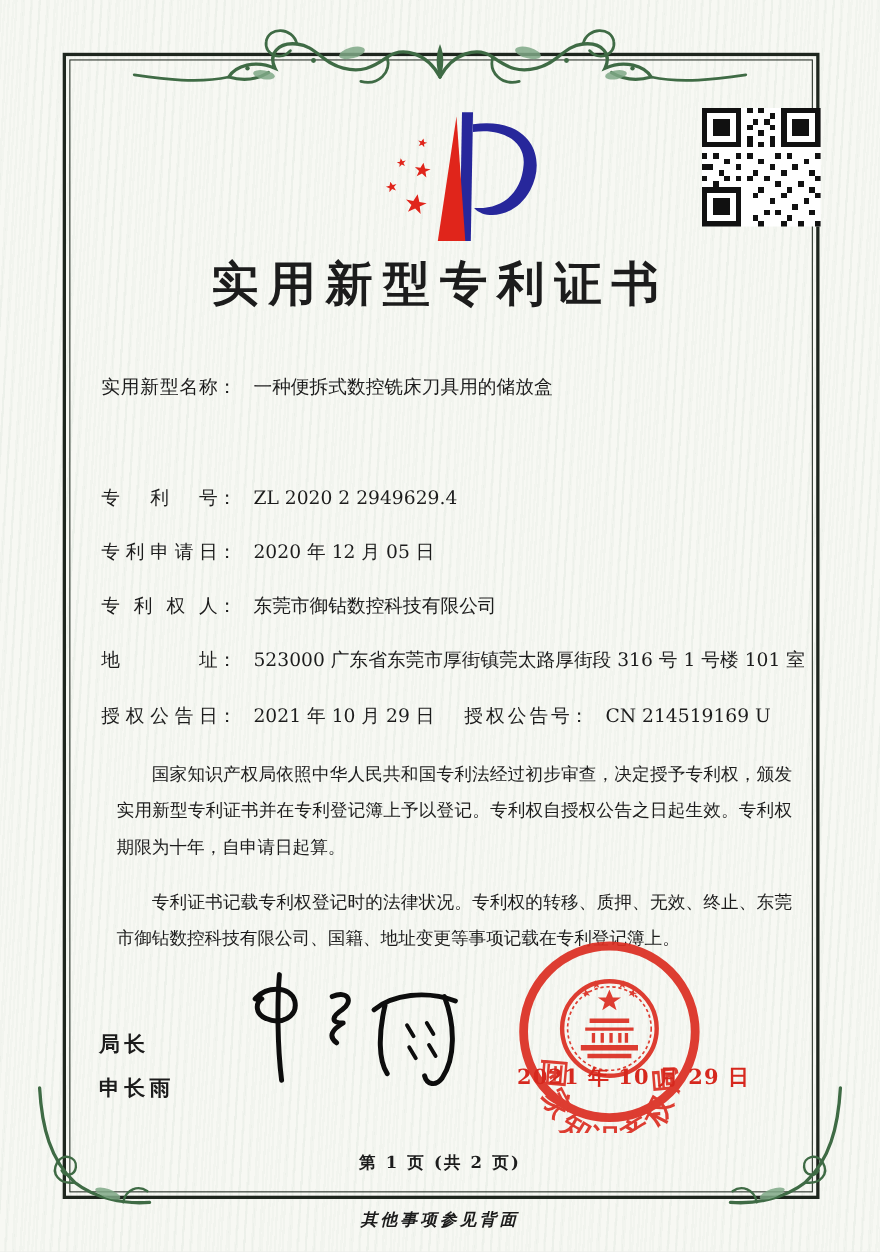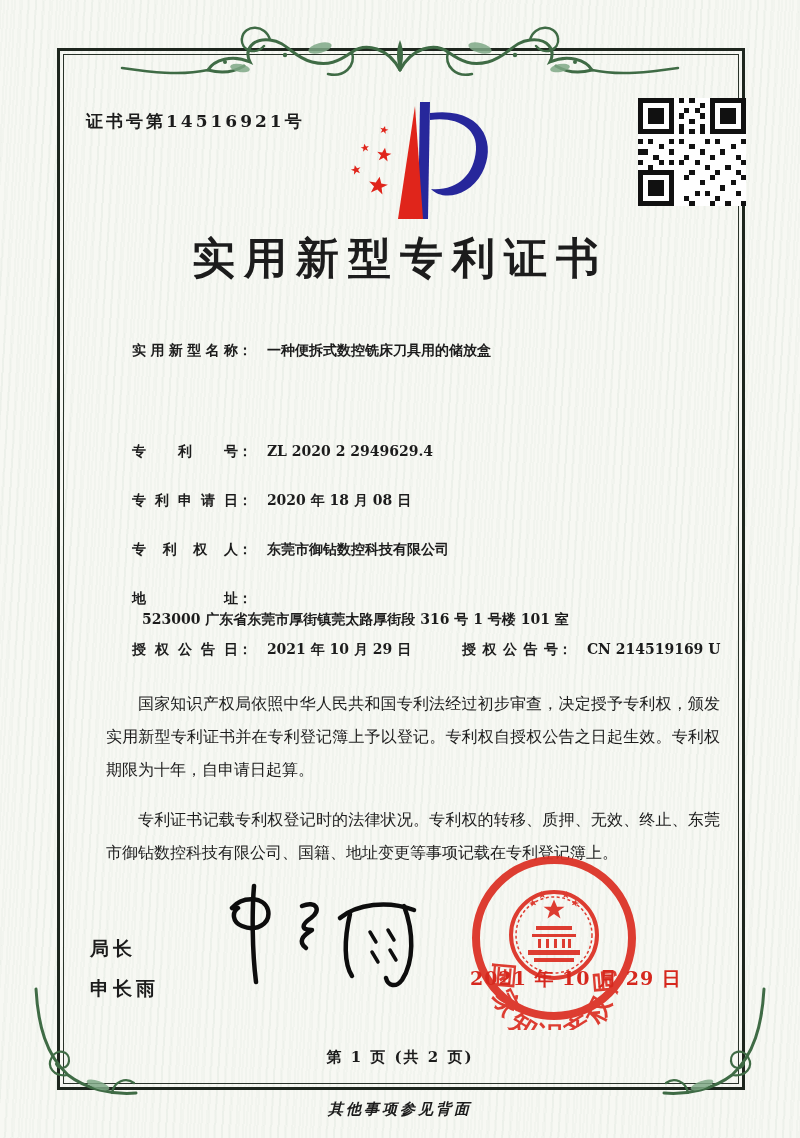--- a/index.html
+++ b/index.html
@@ -12,21 +12,21 @@
     content:"";position:absolute;inset:0;pointer-events:none;
     background-image:
       repeating-linear-gradient(93deg, rgba(110,150,125,.045) 0 2px, transparent 2px 7px),
       repeating-linear-gradient(-86deg, rgba(110,150,125,.035) 0 2px, transparent 2px 8px);
   }
   .frame{position:absolute;left:57px;top:48px;right:55px;bottom:48px;border:3px solid #1e261e;}
   .frame::after{content:"";position:absolute;inset:3px;border:1px solid #2a332a;}
   .abs{position:absolute;}
   .cert-number{left:86px;top:110px;font-size:17px;font-weight:600;letter-spacing:3px;}
   .title{left:0;right:0;top:230px;text-align:center;font-size:43px;font-weight:700;letter-spacing:9px;font-family:Liberation Serif, serif;}
-  .frow{left:92px;right:60px;font-size:14px;font-weight:700;line-height:1.5;margin-left:40px;}
+  .frow{left:92px;right:60px;font-size:17px;font-weight:400;line-height:1.5;}
   .flabel{display:inline-block;width:106px;text-align:justify;text-align-last:justify;vertical-align:top;}
   .fcolon{vertical-align:top;}
   .fvalue{display:inline-block;margin-left:10px;vertical-align:top;}
   .fvalue.wrap{width:508px;}
   .fpair2{position:absolute;left:330px;top:0;white-space:nowrap;}
   .fpair2 .flabel{width:96px;}
   .paras{left:88px;width:650px;top:670px;font-size:16px;line-height:2.05;font-weight:500;}
   .paras p{margin:18px;text-indent:2em;text-align:justify;}
   .signer{left:90px;font-size:19px;font-weight:600;letter-spacing:4px;}
   .seal-date{left:470px;top:966px;width:178px;text-align:center;color:#d6281e;
@@ -77,21 +77,20 @@
 
   <svg class="abs" style="left:662px;top:985px;color:#3f6b45;" width="110" height="120" viewBox="0 0 110 120">
     <g transform="translate(110,0) scale(-1,1)" stroke="currentColor" fill="none" stroke-width="3" stroke-linecap="round">
       <path d="M8,4 C10,40 18,70 40,90 C58,104 84,110 108,108"></path>
       <path d="M40,90 c-14,2 -22,-8 -16,-18 c5,-9 18,-6 17,4 c-1,8 -10,9 -13,3" stroke-width="2.2"></path>
       <path d="M84,108 c2,-12 14,-16 22,-10" stroke-width="2.2"></path>
       <ellipse cx="70" cy="100" rx="12" ry="4" transform="rotate(20 70 100)" fill="#7fa886" stroke="none" opacity="0.85"></ellipse>
     </g>
   </svg>
 
-  <div class="abs cert-number">证书号第14516921号</div>
 
   <svg class="abs" style="left:332px;top:88px;" width="178" height="140" viewBox="0 0 178 140">
     <path d="M98,25 C150,18 166,55 150,85 C137,109 110,113 99,101 C124,103 142,88 144,62 C146,40 124,28 98,32 Z" fill="#27279b"></path>
     <polygon points="88,14 98,14 96,131 86,131" fill="#27279b"></polygon>
     <polygon points="83,18 91,131 66,131" fill="#e0251b"></polygon>
     <g color="#e0251b">
       <use href="#star" transform="translate(52,42) scale(0.42) rotate(14)"></use>
       <use href="#star" transform="translate(33,60) scale(0.42) rotate(-10)"></use>
       <use href="#star" transform="translate(52,67) scale(0.72) rotate(8)"></use>
       <use href="#star" transform="translate(24,82) scale(0.5) rotate(-14)"></use>
@@ -128,21 +127,21 @@
   <div class="abs frow" style="top:340px">
     <span class="flabel">实用新型名称</span><span class="fcolon">：</span>
     <span class="fvalue">一种便拆式数控铣床刀具用的储放盒</span>
   </div>
   <div class="abs frow" style="top:441px">
     <span class="flabel">专利号</span><span class="fcolon">：</span>
     <span class="fvalue">ZL 2020 2 2949629.4</span>
   </div>
   <div class="abs frow" style="top:490px">
     <span class="flabel">专利申请日</span><span class="fcolon">：</span>
-    <span class="fvalue">2020 年 18 月 08 日</span>
+    <span class="fvalue">2020 年 12 月 05 日</span>
   </div>
   <div class="abs frow" style="top:539px">
     <span class="flabel">专利权人</span><span class="fcolon">：</span>
     <span class="fvalue">东莞市御钻数控科技有限公司</span>
   </div>
   <div class="abs frow" style="top:588px">
     <span class="flabel">地址</span><span class="fcolon">：</span>
     <span class="fvalue wrap">523000 广东省东莞市厚街镇莞太路厚街段 316 号 1 号楼 101 室</span>
   </div>
   <div class="abs frow" style="top:639px">

